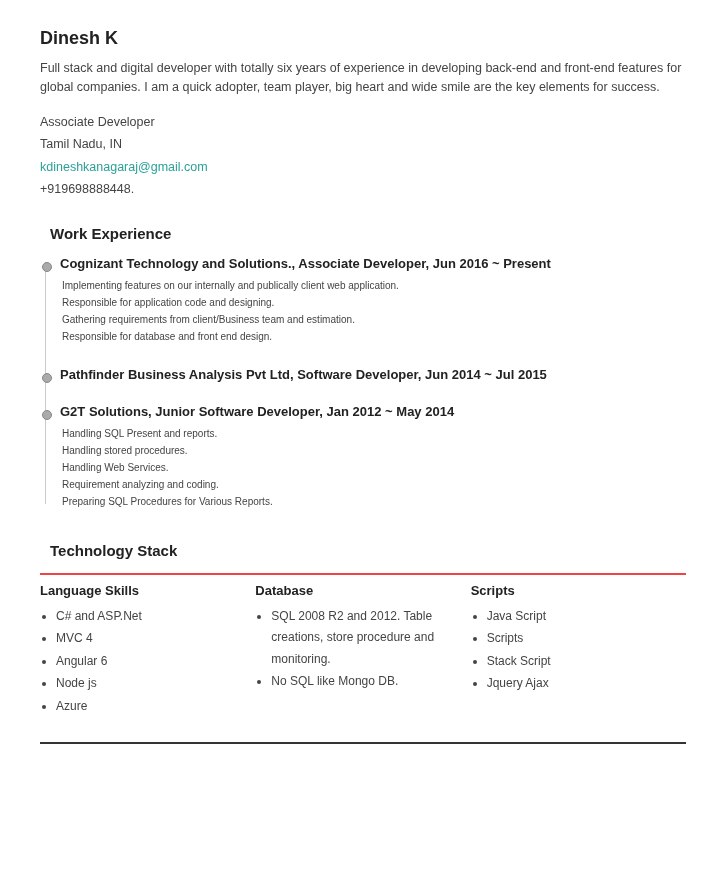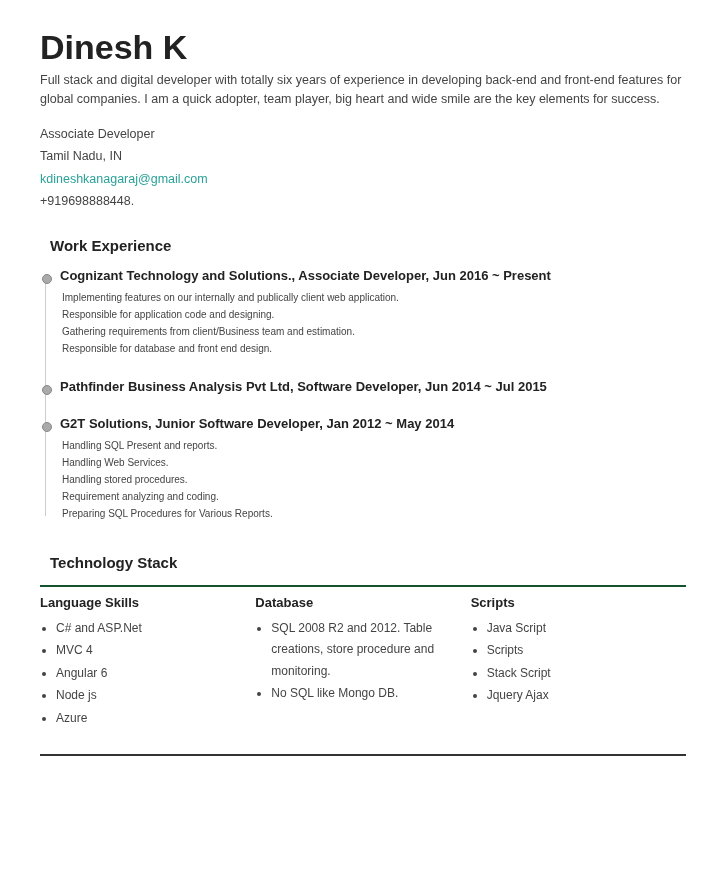--- a/index.html
+++ b/index.html
@@ -6,24 +6,24 @@
     body {
       font-family: Arial, sans-serif;
       font-size: 13px;
       color: #333;
       background: #fff;
       width: 726px;
       min-height: 874px;
       padding: 28px 40px 30px 40px;
     }
     h1 {
-      font-size: 34px;
-      font-weight: bold;
-      color: #222;
-      margin-bottom: 4px;
+      font-size: 18px;
+      font-weight: bold;
+      color: #222;
+      margin-bottom: 10px;
     }
     .summary {
       font-size: 12.5px;
       color: #444;
       line-height: 1.5;
       margin-bottom: 14px;
     }
     .contact-block {
       font-size: 12.5px;
       color: #444;
@@ -88,21 +88,21 @@
     .tech-stack-section {
       margin-top: 32px;
     }
     .tech-columns {
       display: flex;
       gap: 0;
     }
     .tech-col {
       flex: 1;
       padding-right: 20px;
-      border-top: 2px solid #14532d;
+      border-top: 2px solid #ef4444;
       padding-top: 8px;
     }
     .tech-col-title {
       font-size: 13px;
       font-weight: bold;
       color: #222;
       margin-bottom: 8px;
     }
     .tech-col ul {
       padding-left: 16px;
@@ -153,22 +153,22 @@
   </div>
 
   <div class="timeline-item">
     <div class="job-title">Pathfinder Business Analysis Pvt Ltd, Software Developer, Jun 2014 ~ Jul 2015</div>
   </div>
 
   <div class="timeline-item">
     <div class="job-title">G2T Solutions, Junior Software Developer, Jan 2012 ~ May 2014</div>
     <div class="job-desc">
       <p>Handling SQL Present and reports.</p>
+      <p>Handling stored procedures.</p>
       <p>Handling Web Services.</p>
-      <p>Handling stored procedures.</p>
       <p>Requirement analyzing and coding.</p>
       <p>Preparing SQL Procedures for Various Reports.</p>
     </div>
   </div>
 
 </div>
 
 <div class="tech-stack-section">
   <div class="section-title">Technology Stack</div>
 

